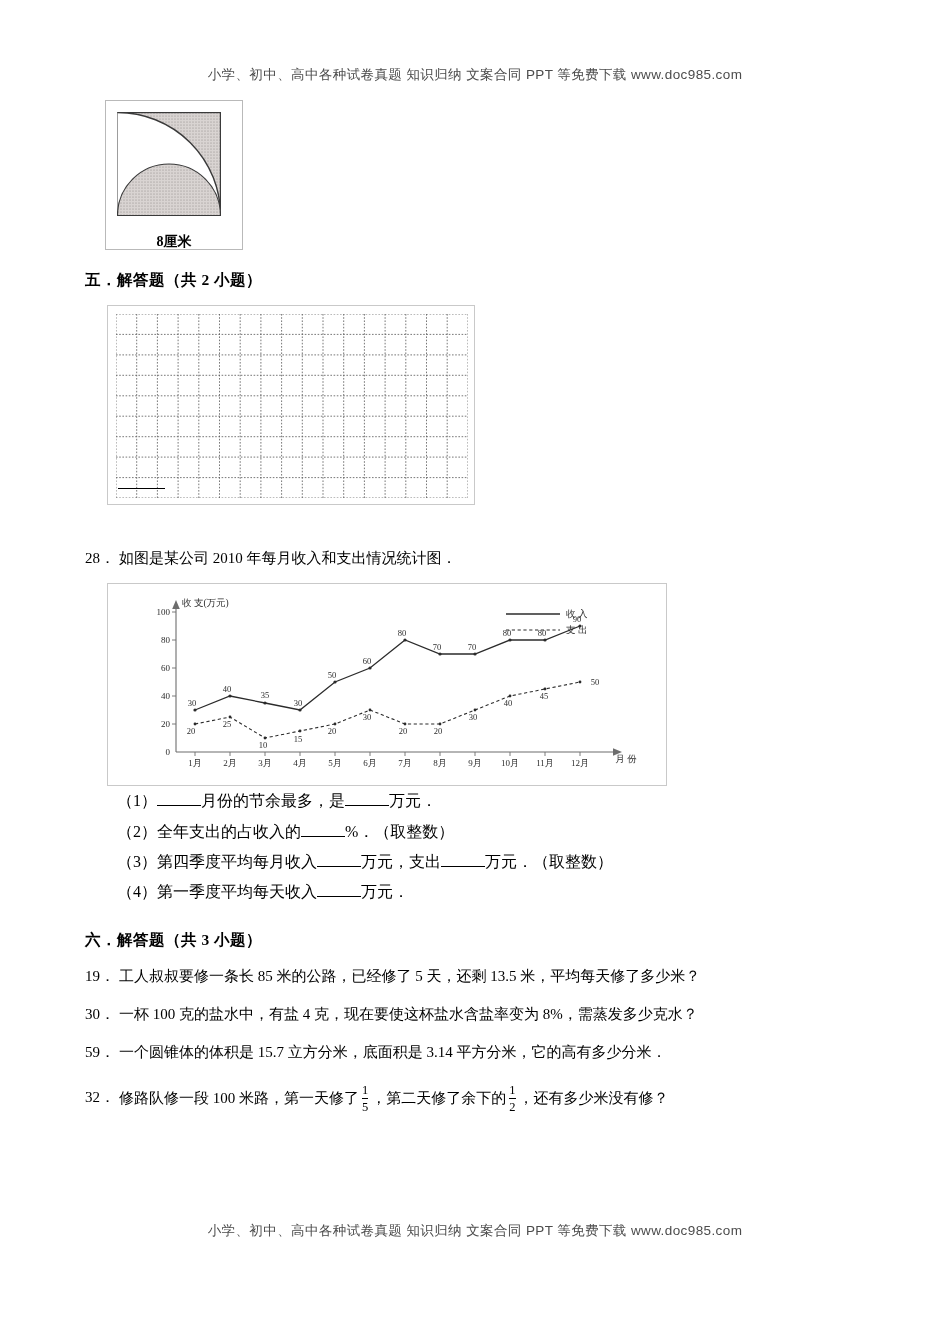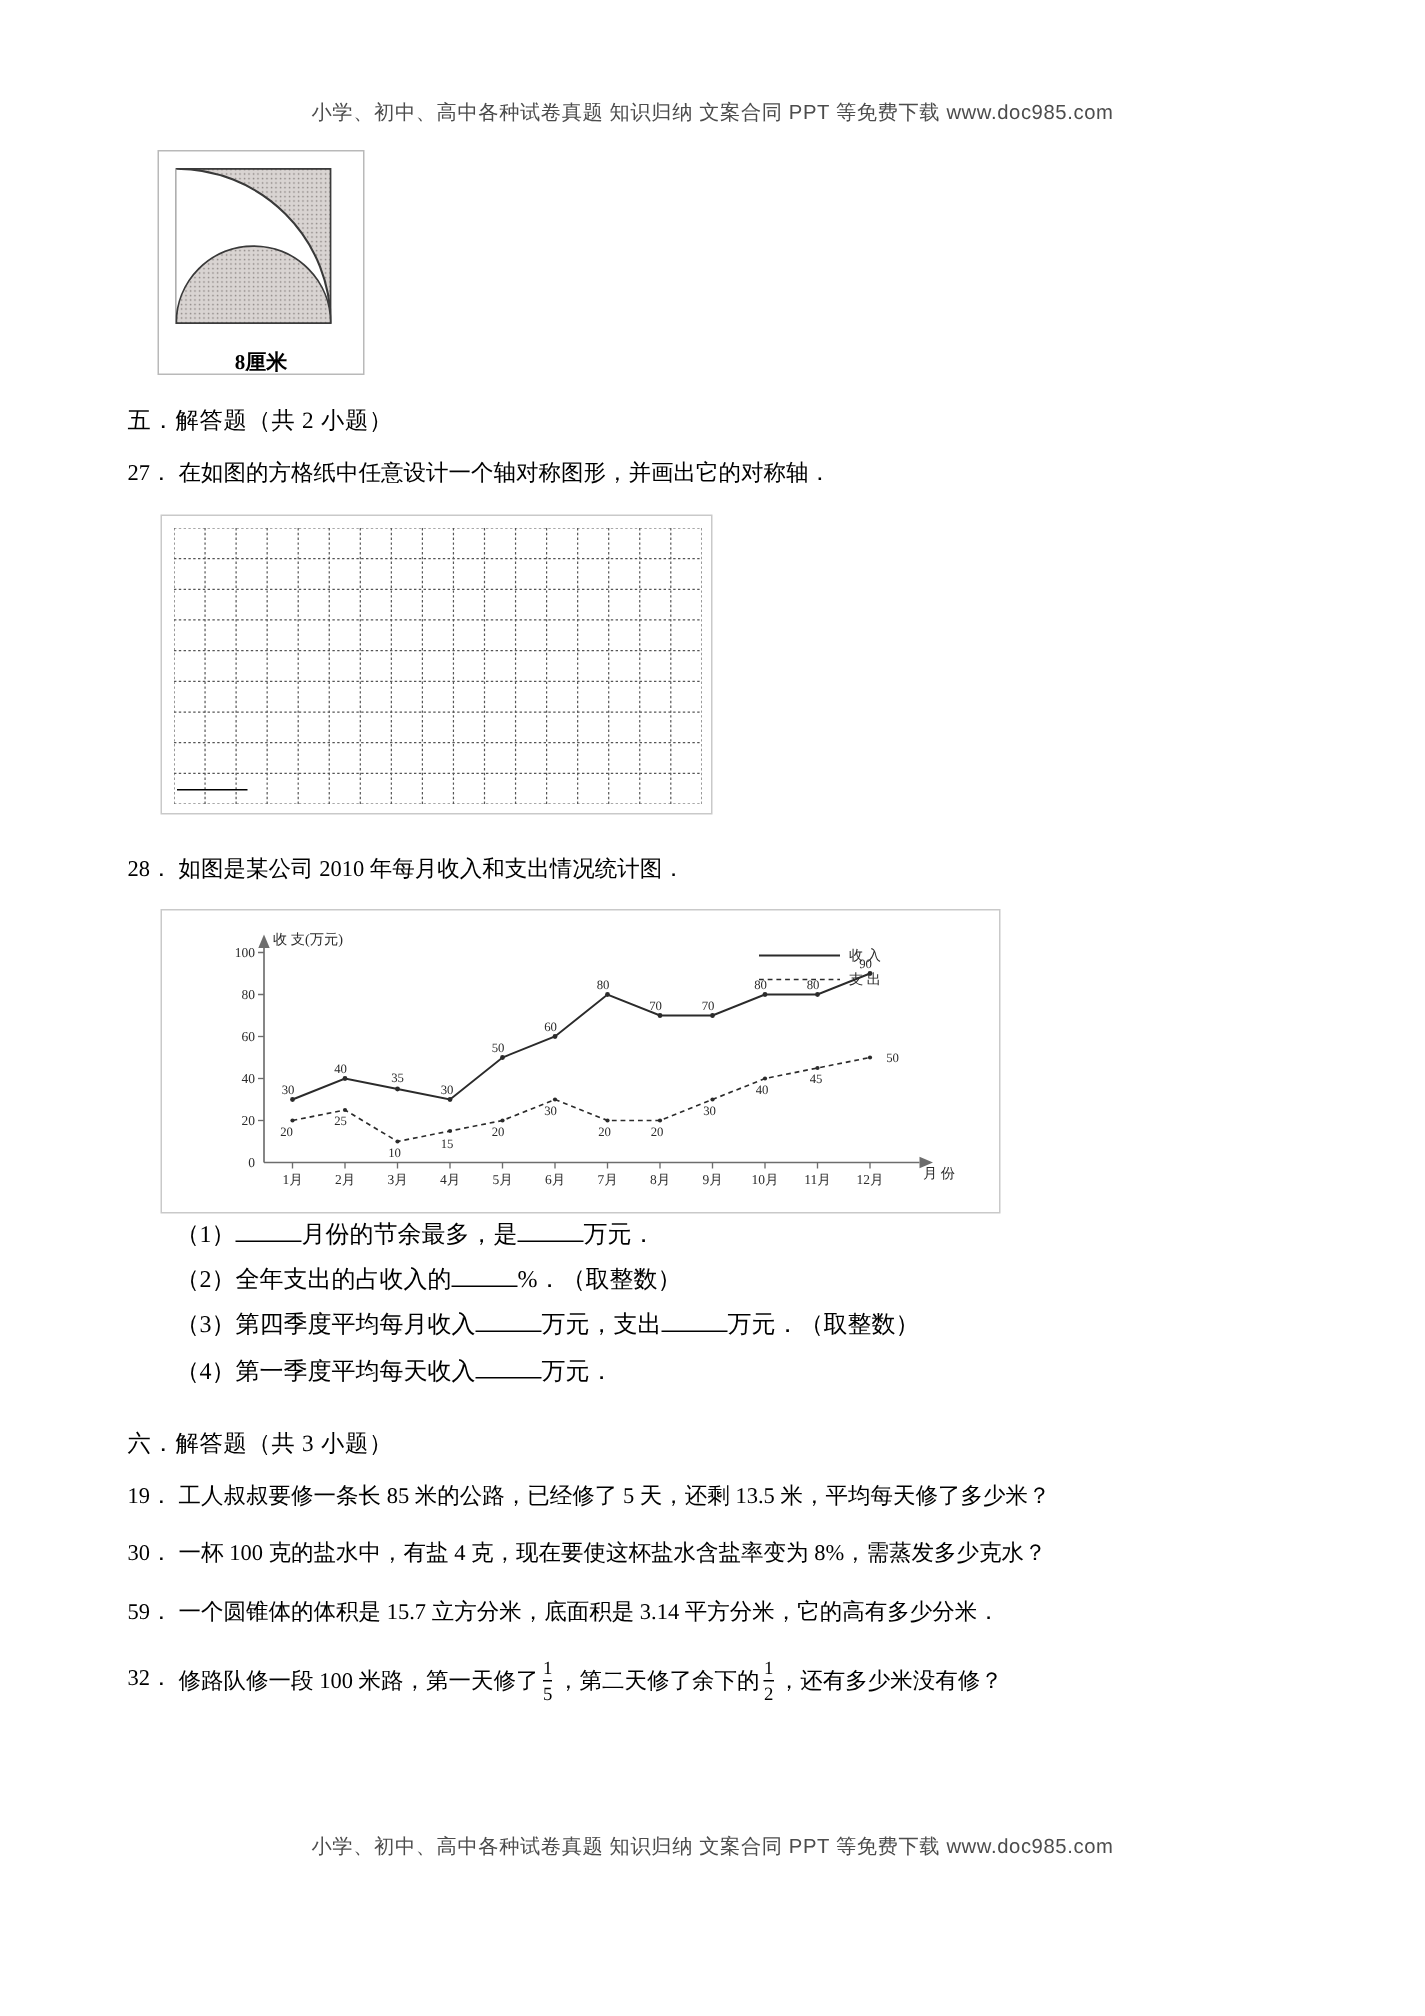--- a/index.html
+++ b/index.html
@@ -68,21 +68,21 @@
     text-align: center;
     font-size: 14px;
     font-weight: bold;
     font-family: "Liberation Serif", serif;
     margin-top: 11px;
   }
 
   
   .sec-head {
     font-size: 15.5px;
-    font-weight: normal;
+    font-weight: bold;
     margin-top: 18px;
     margin-bottom: 6px;
     letter-spacing: 0.5px;
   }
   .q {
     font-size: 15px;
     line-height: 1.75;
     margin-top: 12px;
     display: flex;
     align-items: flex-start;
@@ -174,24 +174,20 @@
         <rect x="0.5" y="0.5" width="103" height="103" fill="url(#dots)" stroke="#3a3a3a" stroke-width="1.4"></rect>
         <path d="M0.5 0.5 A103 103 0 0 1 103.5 103.5 L0.5 103.5 Z" fill="#ffffff" stroke="none"></path>
         <path d="M0.5 0.5 A103 103 0 0 1 103.5 103.5" fill="none" stroke="#3a3a3a" stroke-width="1.4"></path>
         <path d="M0.5 103.5 A51.5 51.5 0 0 1 103.5 103.5 Z" fill="url(#dots)" stroke="#3a3a3a" stroke-width="1.2"></path>
       </svg>
       <div class="fig-label">8厘米</div>
     </div>
 
     <div class="sec-head">五．解答题（共 2 小题）</div>
 
-    <div class="q">
-      <span class="num">27．</span>
-      <span class="body">在如图的方格纸中任意设计一个轴对称图形，并画出它的对称轴．</span>
-    </div>
 
     <div class="grid-wrap">
       <svg class="grid-lines" viewBox="0 0 352 184">
         <g stroke="#555" stroke-width="0.8" stroke-dasharray="1.6 1.6" fill="none">
           <line x1="0" y1="0" x2="352" y2="0"></line>
           <line x1="0" y1="20.4" x2="352" y2="20.4"></line>
           <line x1="0" y1="40.9" x2="352" y2="40.9"></line>
           <line x1="0" y1="61.3" x2="352" y2="61.3"></line>
           <line x1="0" y1="81.8" x2="352" y2="81.8"></line>
           <line x1="0" y1="102.2" x2="352" y2="102.2"></line>
@@ -215,21 +211,21 @@
           <line x1="269.1" y1="0" x2="269.1" y2="184"></line>
           <line x1="289.8" y1="0" x2="289.8" y2="184"></line>
           <line x1="310.5" y1="0" x2="310.5" y2="184"></line>
           <line x1="331.2" y1="0" x2="331.2" y2="184"></line>
           <line x1="352" y1="0" x2="352" y2="184"></line>
         </g>
       </svg>
       <div class="grid-underline"></div>
     </div>
 
-    <div class="q" style="margin-top:24px">
+    <div class="q" style="margin-top:40px">
       <span class="num">28．</span>
       <span class="body">如图是某公司 2010 年每月收入和支出情况统计图．</span>
     </div>
 
     <div class="chart-wrap">
       <svg viewBox="0 0 558 201" width="558" height="201">
 
         <g stroke="#6d6d6d" stroke-width="1.1" fill="none">
           <line x1="68" y1="25" x2="68" y2="168"></line>
           <line x1="68" y1="168" x2="505" y2="168"></line>

